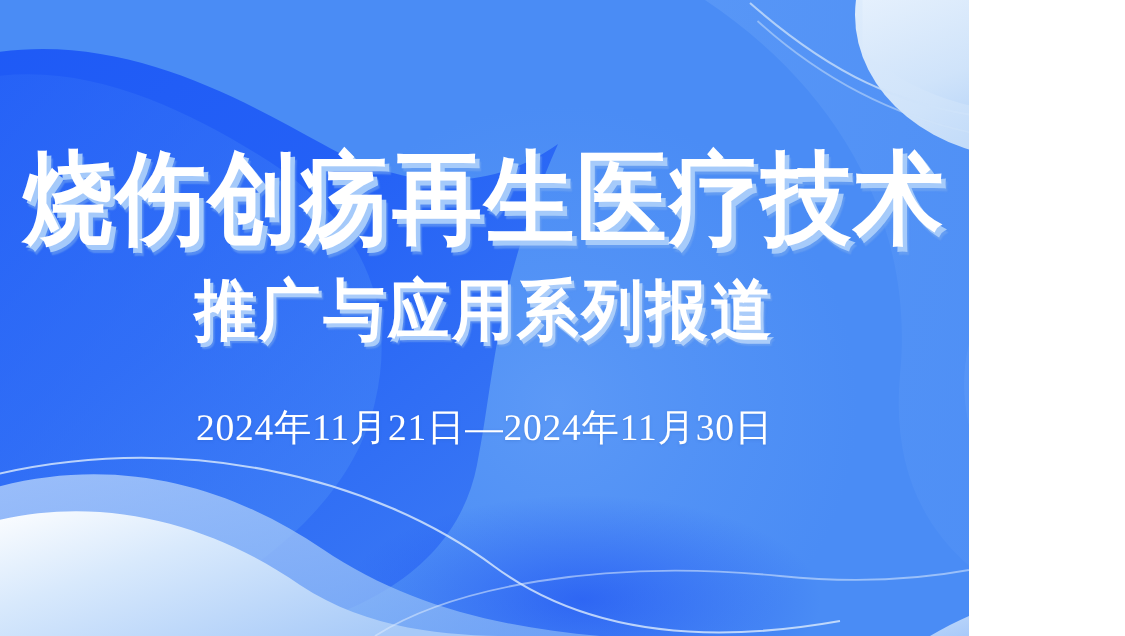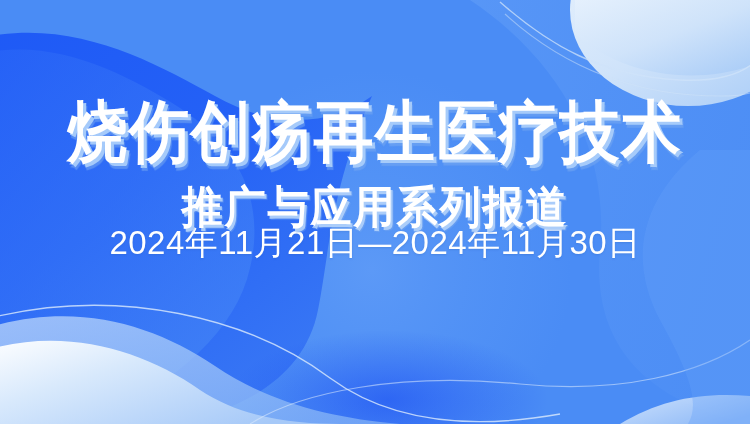--- a/index.html
+++ b/index.html
@@ -4,24 +4,24 @@
 <style>
   html, body {
     margin: 0;
     padding: 0;
     background: #ffffff;
   }
   * { box-sizing: border-box; }
 
   #banner {
     position: relative;
-    width: 750px;
+    width: 646px;
     height: 424px;
     overflow: hidden;
-    font-family: Liberation Sans, sans-serif;
+    font-family: Liberation Serif, serif;
     background: linear-gradient(118deg, #3f84f7 0%, #4f92f6 38%, #5b9bf8 62%, #3d80f5 100%);
   }
 
   #bg-svg {
     position: absolute;
     top: 0; left: 0;
     width: 750px;
     height: 424px;
   }
 
@@ -62,21 +62,22 @@
     letter-spacing: 2px;
     white-space: nowrap;
     text-shadow:
       2px 3px 0 rgba(175, 208, 250, 0.95),
       3px 4px 1px rgba(125, 172, 240, 0.5);
     transform: scaleY(1.08);
     transform-origin: top center;
   }
 
   .date-line {
-    font-size: 33px;
+    margin-top: 47px;
+    font-size: 25px;
     line-height: 1;
     font-weight: 400;
     color: #ffffff;
     letter-spacing: 0.5px;
     white-space: nowrap;
     text-shadow: 0 1px 2px rgba(40, 90, 180, 0.25);
   }
 </style>
 </head>
 <body>

